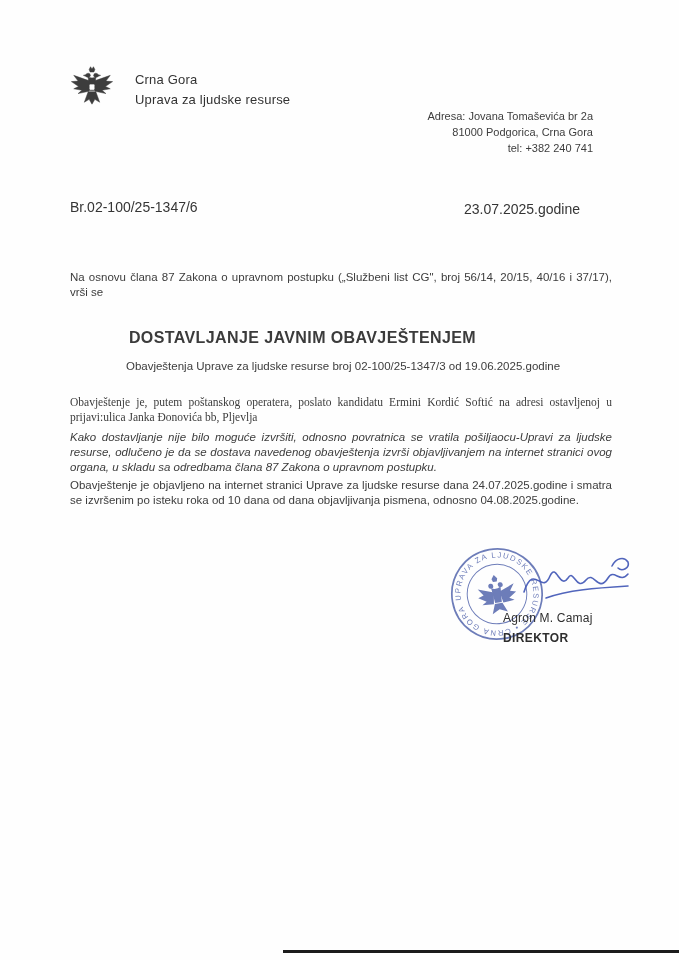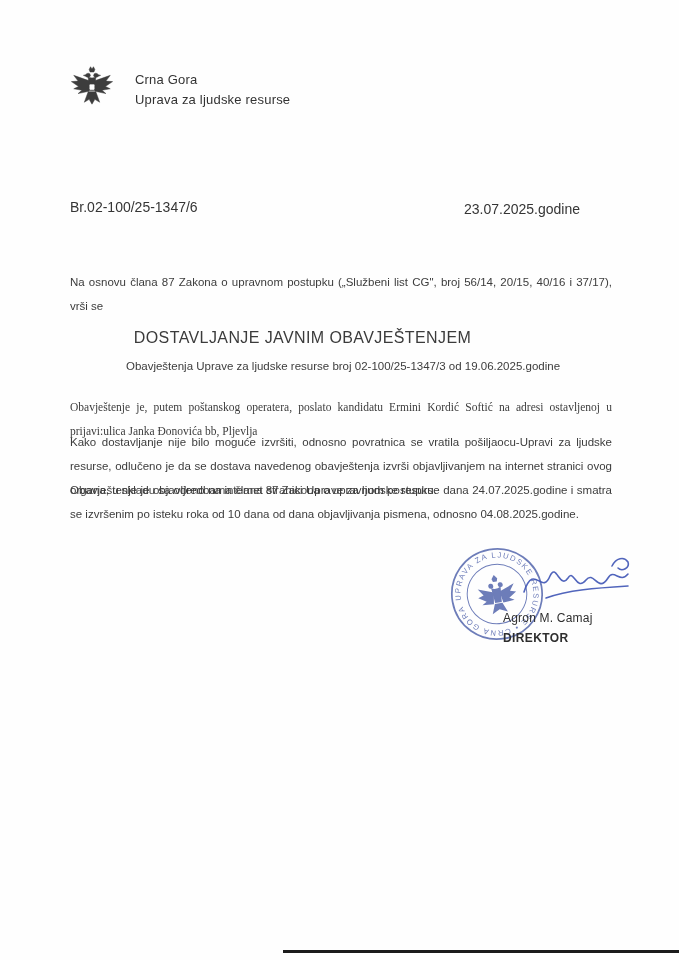--- a/index.html
+++ b/index.html
@@ -20,29 +20,29 @@
   .org-line { font-size: 13px; color: #333; letter-spacing: 0.2px; }
   .address-block { text-align: right; font-size: 11px; line-height: 16px; color: #3d3d3d; }
 
   
   .ref-text { font-size: 14px; color: #353535; }
 
   
   .para {
     width: 542px;
     font-size: 11.5px;
-    line-height: 24px;
+    line-height: 15px;
     text-align: justify;
     color: #3c3c3c;
   }
   .doc-title {
     width: 605px;
     text-align: center;
     font-size: 16px;
-    font-weight: 400;
+    font-weight: 700;
     letter-spacing: 0.4px;
     color: #3b3b3b;
   }
   .doc-subtitle {
     width: 679px;
     text-align: center;
     font-size: 11.5px;
     color: #3c3c3c;
   }
 
@@ -72,32 +72,37 @@
         <path d="M54 34 L88 22 L79 34 L93 35 L78 45 L88 50 L71 53 L79 60 L56 55 Z"></path>
         <path d="M42 56 L34 78 L44 72 L50 82 L56 72 L66 78 L58 56 Z"></path>
         <rect x="44" y="40" width="12" height="13" rx="3" fill="#fefefe" stroke-width="1.5"></rect>
       </g>
     </svg>
   </div>
 
   <div class="abs org-line" style="left:135px; top:72px;">Crna Gora</div>
   <div class="abs org-line" style="left:135px; top:92px;">Uprava za ljudske resurse</div>
 
+  <div class="abs address-block" style="right:86px; top:108px;">
+    <div>Adresa: Jovana Tomaševića br 2a</div>
+    <div>81000 Podgorica, Crna Gora</div>
+    <div>tel: +382 240 741</div>
+  </div>
 
   <div class="abs ref-text" style="left:70px; top:199px;">Br.02-100/25-1347/6</div>
   <div class="abs ref-text" style="left:464px; top:201px;">23.07.2025.godine</div>
 
   <p class="abs para" style="left:70px; top:270px;">Na osnovu člana 87 Zakona o upravnom postupku („Službeni list CG", broj 56/14, 20/15, 40/16 i 37/17), vrši se</p>
 
   <div class="abs doc-title" style="left:0px; top:329px;">DOSTAVLJANJE JAVNIM OBAVJEŠTENJEM</div>
 
   <div class="abs doc-subtitle" style="left:0px; top:360px;padding-left:7px;">Obavještenja Uprave za ljudske resurse broj 02-100/25-1347/3 od 19.06.2025.godine</div>
 
   <p class="abs para" style="left:70px; top:395px;font-family:Liberation Serif, serif;">Obavještenje je, putem poštanskog operatera, poslato kandidatu Ermini Kordić Softić na adresi ostavljenoj u prijavi:ulica Janka Đonovića bb, Pljevlja</p>
-  <p class="abs para" style="left:70px; top:430px;">Kako dostavljanje nije bilo moguće izvršiti, odnosno povratnica se vratila pošiljaocu-Upravi za ljudske resurse, odlučeno je da se dostava navedenog obavještenja izvrši objavljivanjem na internet stranici ovog organa, u skladu sa odredbama člana 87 Zakona o upravnom postupku.</p>
+  <p class="abs para" style="left:70px; top:430px;font-style:italic;">Kako dostavljanje nije bilo moguće izvršiti, odnosno povratnica se vratila pošiljaocu-Upravi za ljudske resurse, odlučeno je da se dostava navedenog obavještenja izvrši objavljivanjem na internet stranici ovog organa, u skladu sa odredbama člana 87 Zakona o upravnom postupku.</p>
   <p class="abs para" style="left:70px; top:478px;">Obavještenje je objavljeno na internet stranici Uprave za ljudske resurse dana 24.07.2025.godine i smatra se izvršenim po isteku roka od 10 dana od dana objavljivanja pismena, odnosno 04.08.2025.godine.</p>
 
   <div class="abs stamp-wrap" style="left:449px; top:546px; width:96px; height:96px;">
     <svg viewBox="0 0 100 100" width="96" height="96">
       <defs>
         <path id="stampArc" d="M 50,50 m -38,0 a 38,38 0 1,1 76,0 a 38,38 0 1,1 -76,0"></path>
       </defs>
       <circle cx="50" cy="50" r="47" fill="none" stroke="#4a5da8" stroke-width="1.8"></circle>
       <circle cx="50" cy="50" r="31" fill="none" stroke="#4a5da8" stroke-width="1"></circle>
       <text fill="#4a5da8" font-size="8" letter-spacing="1.5" font-family="Liberation Sans, sans-serif">

